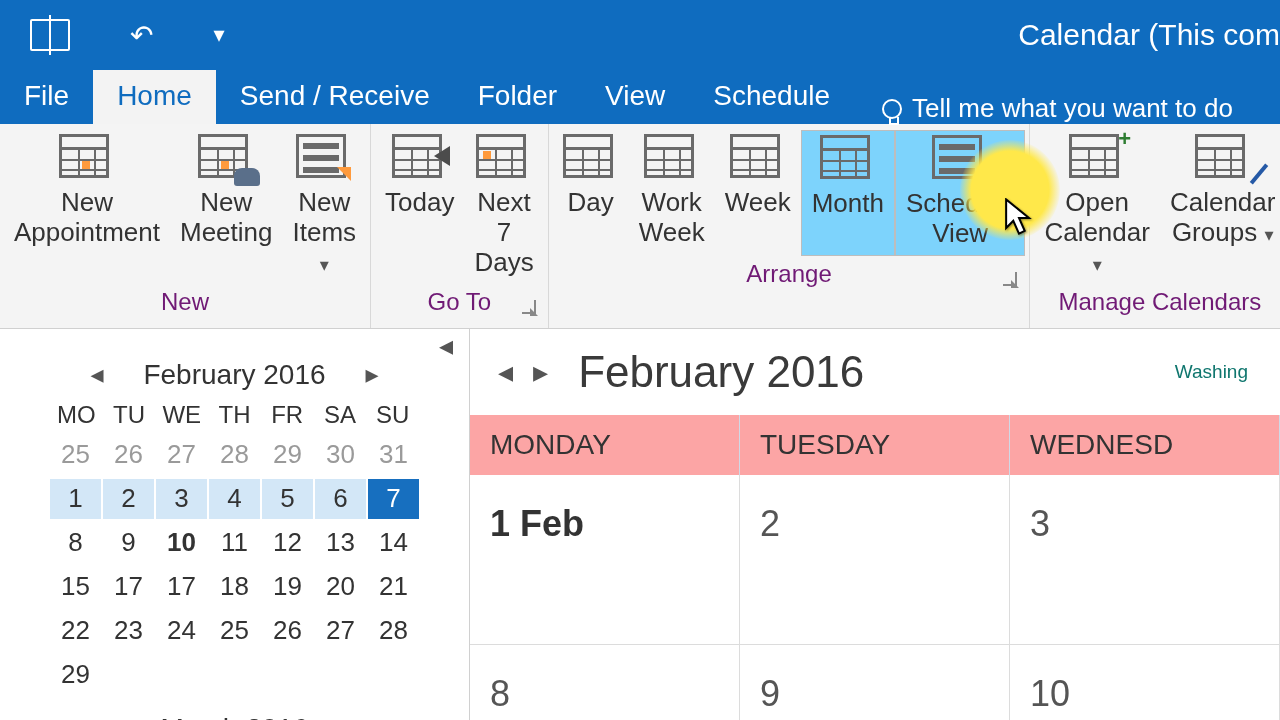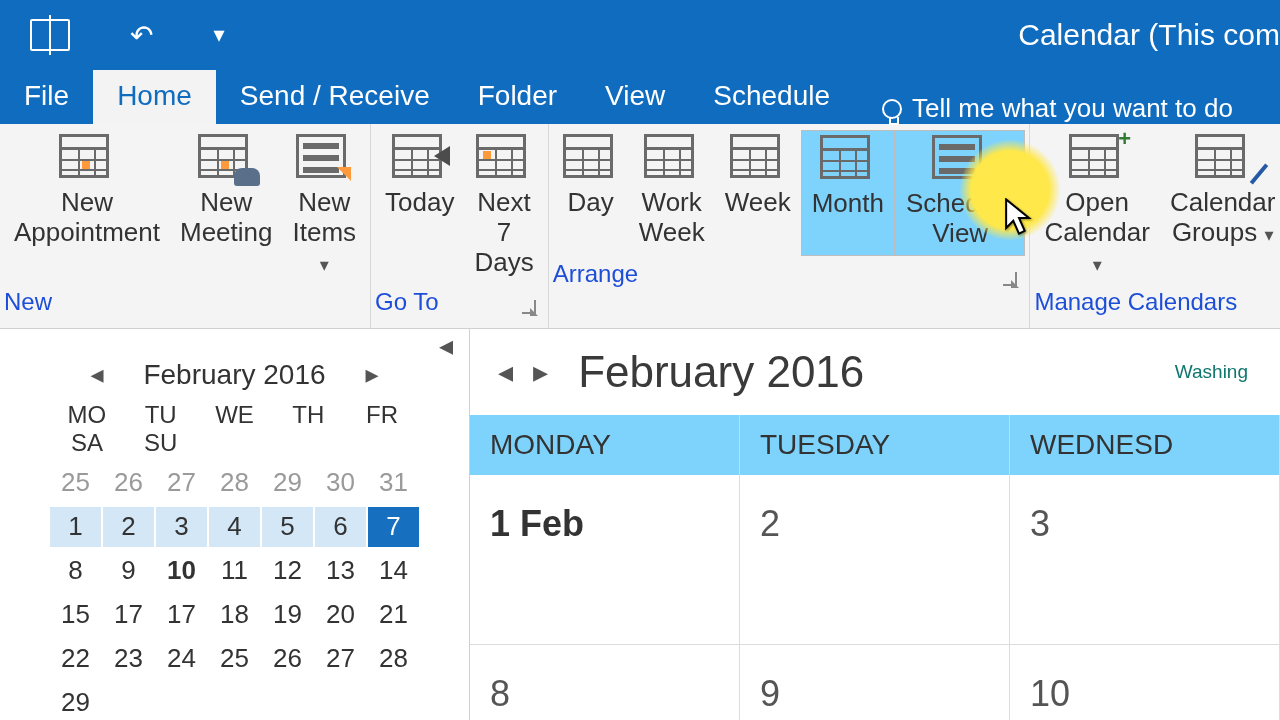--- a/index.html
+++ b/index.html
@@ -38,52 +38,52 @@
     linear-gradient(#6a6a6a,#6a6a6a) 32px 10px/2px 34px no-repeat; }
   .cal-grid .dot{position:absolute;width:8px;height:8px;background:#ff9a3c;}
   .cal-people{position:absolute;right:-6px;bottom:-4px;width:26px;height:18px;background:#5a6f8a;border-radius:8px 8px 3px 3px;}
   .cal-list{width:50px;height:44px;border:3px solid #6a6a6a;position:relative;}
   .cal-list::before{content:"";position:absolute;left:4px;top:6px;right:4px;height:6px;background:#6a6a6a;box-shadow:0 12px 0 #6a6a6a,0 24px 0 #6a6a6a;}
   .cal-list .corner{position:absolute;right:-8px;bottom:-6px;width:0;height:0;border-left:14px solid transparent;border-top:14px solid #ff9a3c;}
   .arrow-left{position:absolute;right:-2px;top:12px;width:0;height:0;border-top:10px solid transparent;border-bottom:10px solid transparent;border-right:16px solid #4c4c4c;}
   .plus-mark{position:absolute;top:-8px;right:-6px;color:#2e7d32;font-size:22px;font-weight:bold;}
   .pen-mark{position:absolute;right:-10px;bottom:-4px;width:4px;height:24px;background:#2559a6;transform:rotate(40deg);}
   .dropdown-caret{font-size:18px;color:#555;}
-  .group-label { text-align:left; font-size:24px; color:#1d4ed8; padding:4px 0 8px; position:relative;}
+  .group-label { text-align:center; font-size:24px; color:#701a75; padding:4px 0 8px; position:relative;}
   .group-label .launcher{position:absolute;right:8px;bottom:10px;width:14px;height:14px;border:2px solid #888;border-top:none;border-left:none;}
   .group-label .launcher::after{content:"";position:absolute;right:-4px;bottom:-4px;width:0;height:0;border-left:8px solid #888;border-top:8px solid transparent;}
 
   
   .highlight-circle{position:absolute; top:140px; left:960px; width:100px;height:100px;border-radius:50%;background:radial-gradient(circle,#ffe84a 0%,#ffe84a 55%, rgba(255,232,74,0) 72%);pointer-events:none;z-index:50;}
   .cursor{position:absolute;top:198px;left:1002px;z-index:60;pointer-events:none;}
   .cursor svg{width:34px;height:40px;filter:drop-shadow(1px 1px 1px rgba(0,0,0,.4));} 
   
   .main-wrap{display:flex;}
   .side{width:470px;border-right:1px solid #d0d0d0;padding-top:10px;position:relative;}
   .collapse-arrow{position:absolute;top:0px;right:16px;font-size:28px;color:#555;cursor:pointer;}
   .mini-header{display:flex;align-items:center;justify-content:center;gap:40px;font-size:28px;color:#333;margin:20px 40px 10px;}
   .mini-header .nav{font-size:26px;color:#555;cursor:pointer;}
   .mini-header .title{font-weight:400;}
   .mini-grid{margin:0 50px;}
-  .mini-dow{display:grid;grid-template-columns:repeat(5,1fr);text-align:center;font-size:24px;color:#333;margin-bottom:6px;}
+  .mini-dow{display:grid;grid-template-columns:repeat(7,1fr);text-align:center;font-size:24px;color:#333;margin-bottom:6px;}
   .mini-days{display:grid;grid-template-columns:repeat(7,1fr);gap:4px 2px;}
   .mini-days div{height:40px;display:flex;align-items:center;justify-content:center;font-size:26px;color:#333;}
   .mini-days .dim{color:#9a9a9a;}
   .mini-days .bold{font-weight:bold;}
   .mini-days .sel{background:#176fbf;color:#fff;}
   .mini-days .range{background:#d3e7f7;}
   .next-month{margin-top:18px;text-align:center;font-size:28px;color:#333;}
 
   .big{flex:1;}
   .big-header{display:flex;align-items:center;gap:20px;padding:18px 28px 18px;}
   .big-header .nav{font-size:30px;color:#555;cursor:pointer;}
   .big-header .title{font-size:44px;color:#3a3a3a;margin-left:10px;}
   .big-header .loc{margin-left:auto;font-size:19px;color:#0f766e; padding-right:4px;}
   .big-table{width:100%;}
-  .big-head-row{display:flex;background:#7dd3fc;}
+  .big-head-row{display:flex;background:#fca5a5;}
   .big-head-row .cell{flex:1;padding:14px 20px;font-size:28px;color:#333;border-right:1px solid #cfd9e6;}
   .big-body-row{display:flex;height:170px;}
   .big-body-row .cell{flex:1;border-right:1px solid #dcdcdc;border-bottom:1px solid #dcdcdc;padding:28px 20px;font-size:34px;color:#555;}
   .big-body-row .cell .d{font-size:36px;}
   .big-body-row .cell.first .d{font-weight:bold;color:#333;}
 </style>
 </head>
 <body>
 
 <div class="titlebar">

